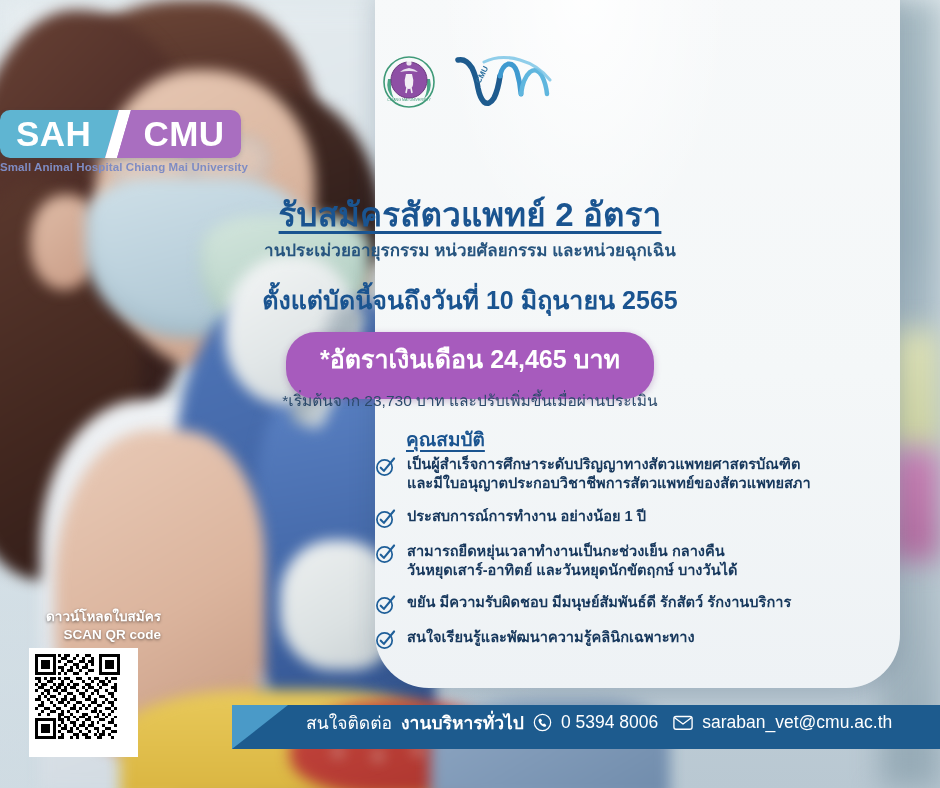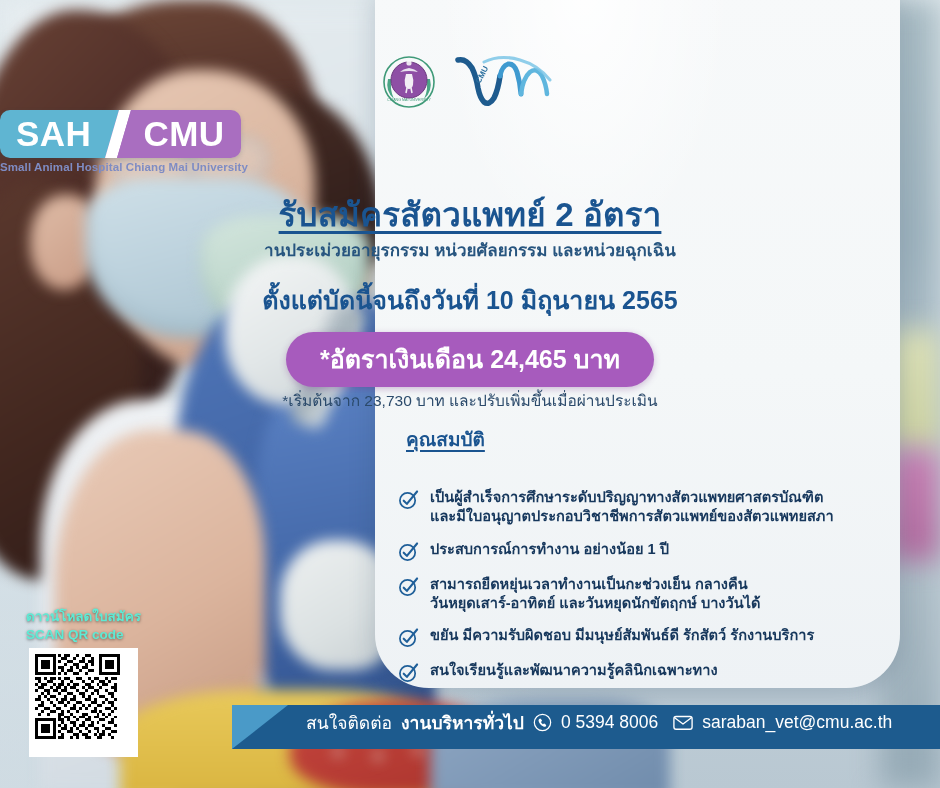--- a/index.html
+++ b/index.html
@@ -119,41 +119,41 @@
       font-size:33px;font-weight:bold;letter-spacing:.2px;}
   .h1 u{text-decoration:underline;text-underline-offset:5px;text-decoration-thickness:2.5px;}
   .h2{position:absolute;left:0;right:0;top:236px;text-align:center;color:#27557f;
       font-size:17px;font-weight:bold;}
   .h3{position:absolute;left:0;right:0;top:280px;text-align:center;color:#1a5490;
       font-size:25px;font-weight:bold;}
 
   
   .pillwrap{position:absolute;left:0;right:0;top:332px;text-align:center;}
   .pill{display:inline-block;background:#a75bbd;color:#fff;font-size:25px;font-weight:bold;
-        padding:7px 34px 8px;border-radius:30px;box-shadow:0 2px 7px rgba(120,60,140,.32);}
+        padding:7px 34px 20px;border-radius:30px;box-shadow:0 2px 7px rgba(120,60,140,.32);}
   .subnote{position:absolute;left:0;right:0;top:388px;text-align:center;color:#2b4a6b;font-size:15.5px;}
 
   
   .qual-title{position:absolute;left:406px;top:424px;color:#1a5490;font-size:19px;font-weight:bold;
               text-decoration:underline;text-underline-offset:4px;text-decoration-thickness:2px;}
-  .quals{position:absolute;left:398px;top:455px;width:490px;margin-top:33px;}
+  .quals{position:absolute;left:375px;top:455px;width:490px;}
   .q{display:flex;align-items:flex-start;gap:11px;margin-bottom:13px;}
   .qi{flex:0 0 auto;margin-top:1px;}
   .qt{color:#16375c;font-size:14.6px;font-weight:bold;line-height:1.32;}
 
   
   .footer{position:absolute;left:232px;top:705px;width:708px;height:44px;background:#1d5b8e;}
   .ftri{position:absolute;left:232px;top:705px;width:0;height:0;
         border-top:44px solid #4a9ac8;border-right:56px solid transparent;}
   .fcontent{position:absolute;left:306px;top:705px;height:35px;display:flex;align-items:center;gap:9px;
             color:#fff;font-size:17.5px;}
   .fb{font-weight:bold;}
 
   
-  .qrlabel{position:absolute;left:26px;top:608px;width:135px;text-align:left;color:#5eead4;
+  .qrlabel{position:absolute;left:26px;top:608px;width:135px;text-align:right;color:#ffffff;
            font-size:13.5px;font-weight:bold;line-height:1.35;text-shadow:0 1px 3px rgba(0,0,0,.5);}
   .qrbox{position:absolute;left:29px;top:648px;width:97px;height:97px;background:#fff;padding:6px;}
   .qrimg{width:85px;height:85px;display:block;}
   svg{display:block;}
 </style>
 </head>
 <body>
 
 <div id="poster">
 

